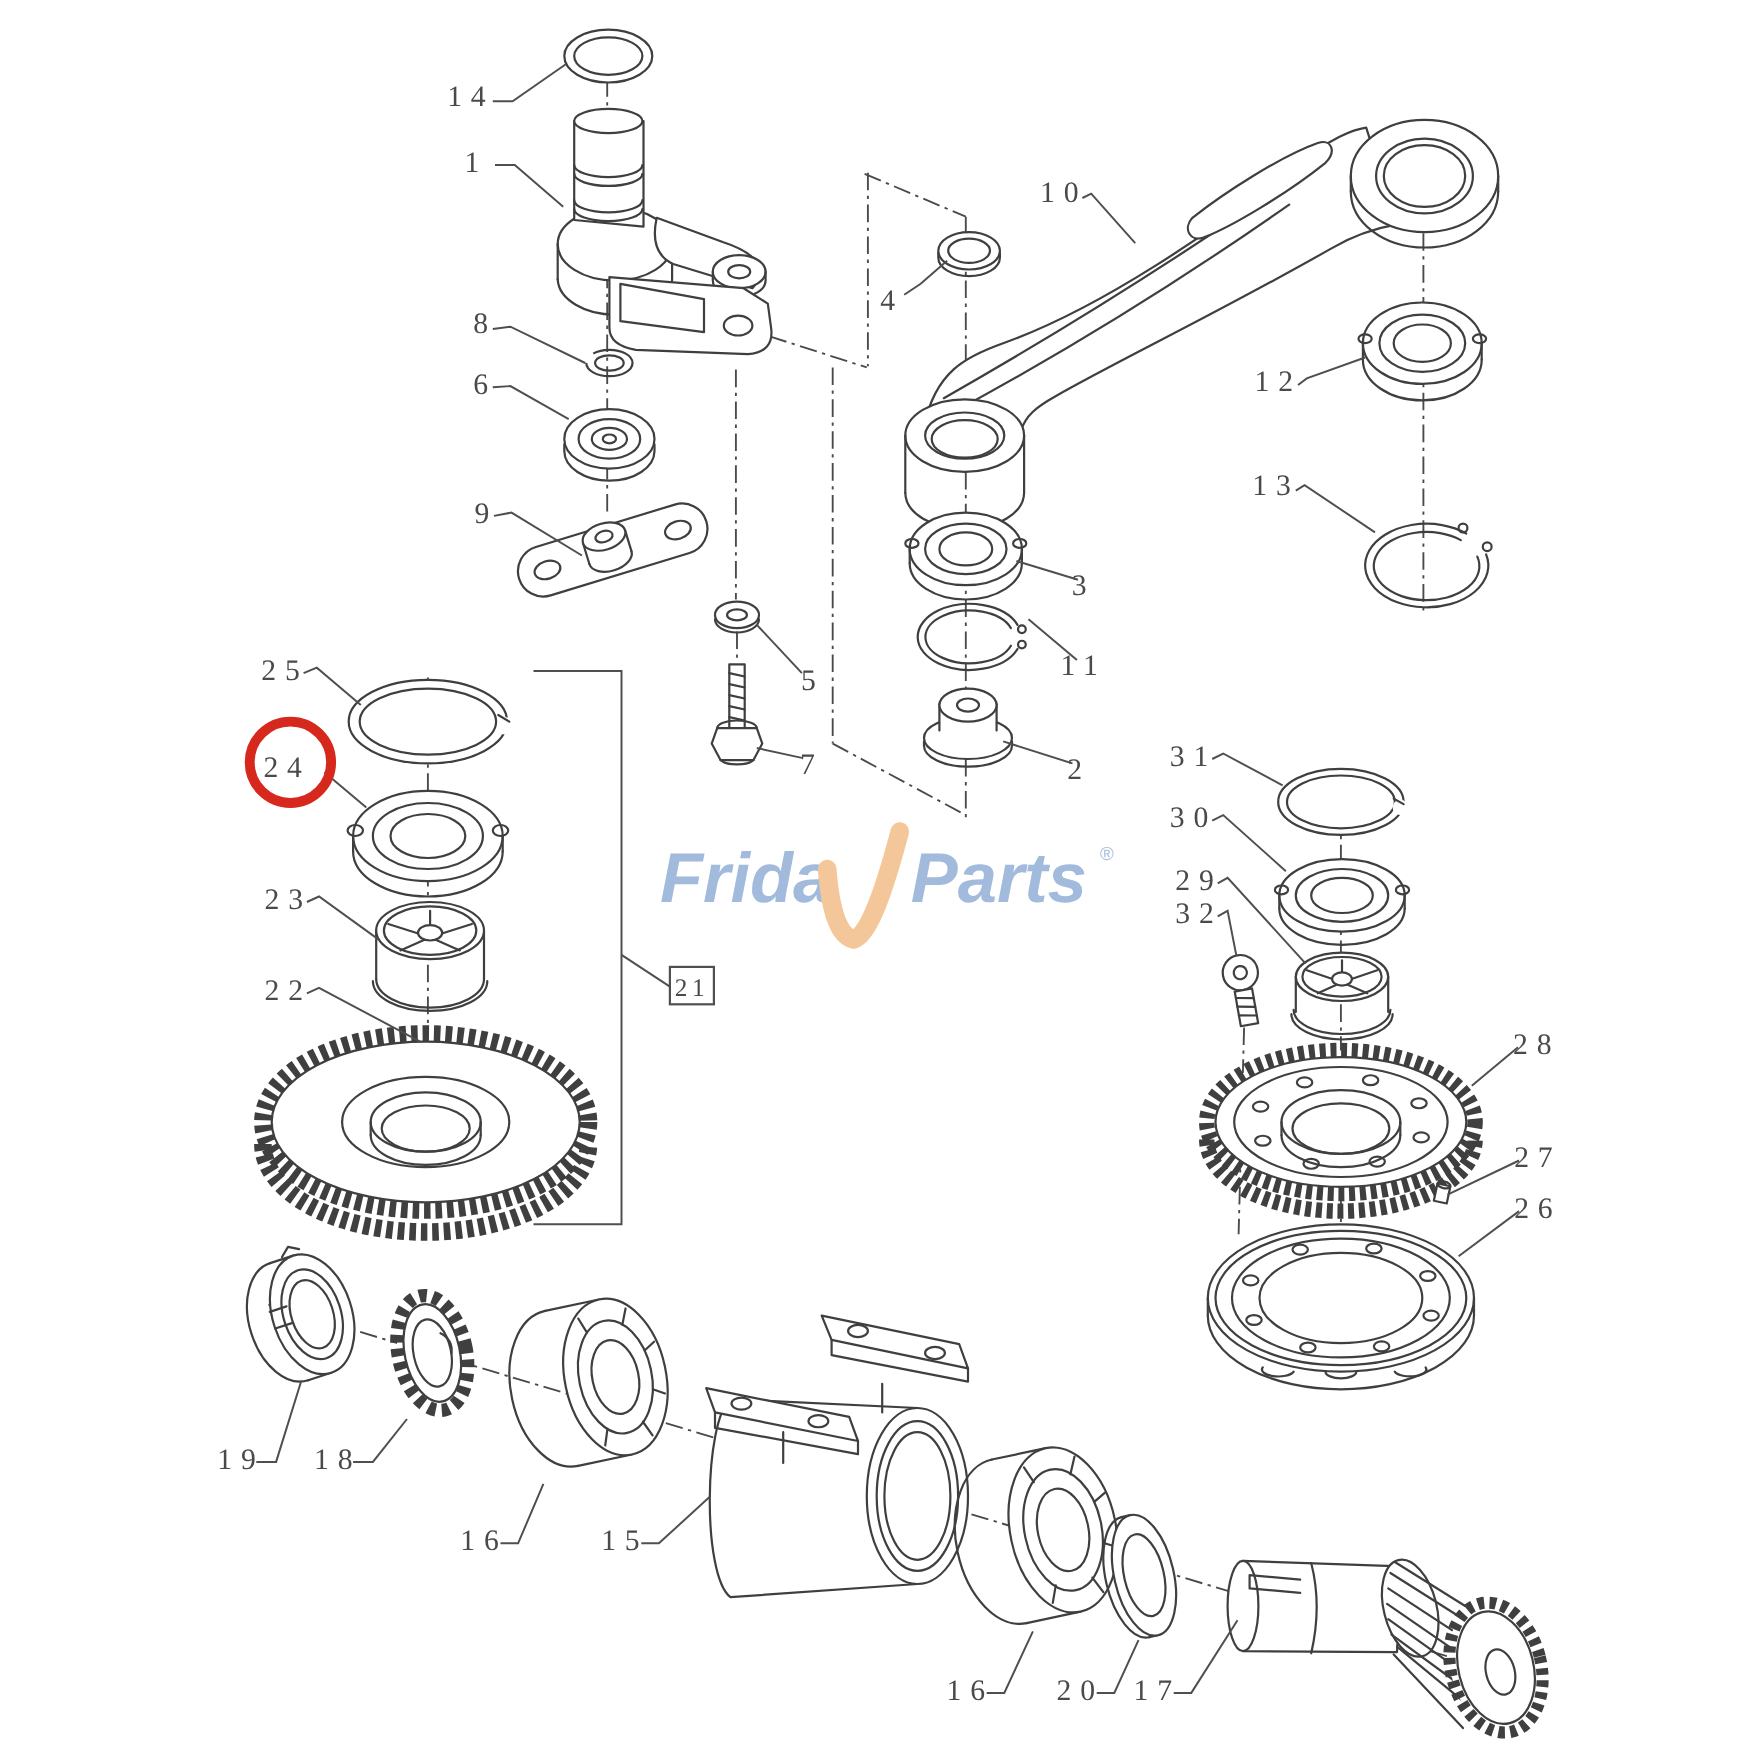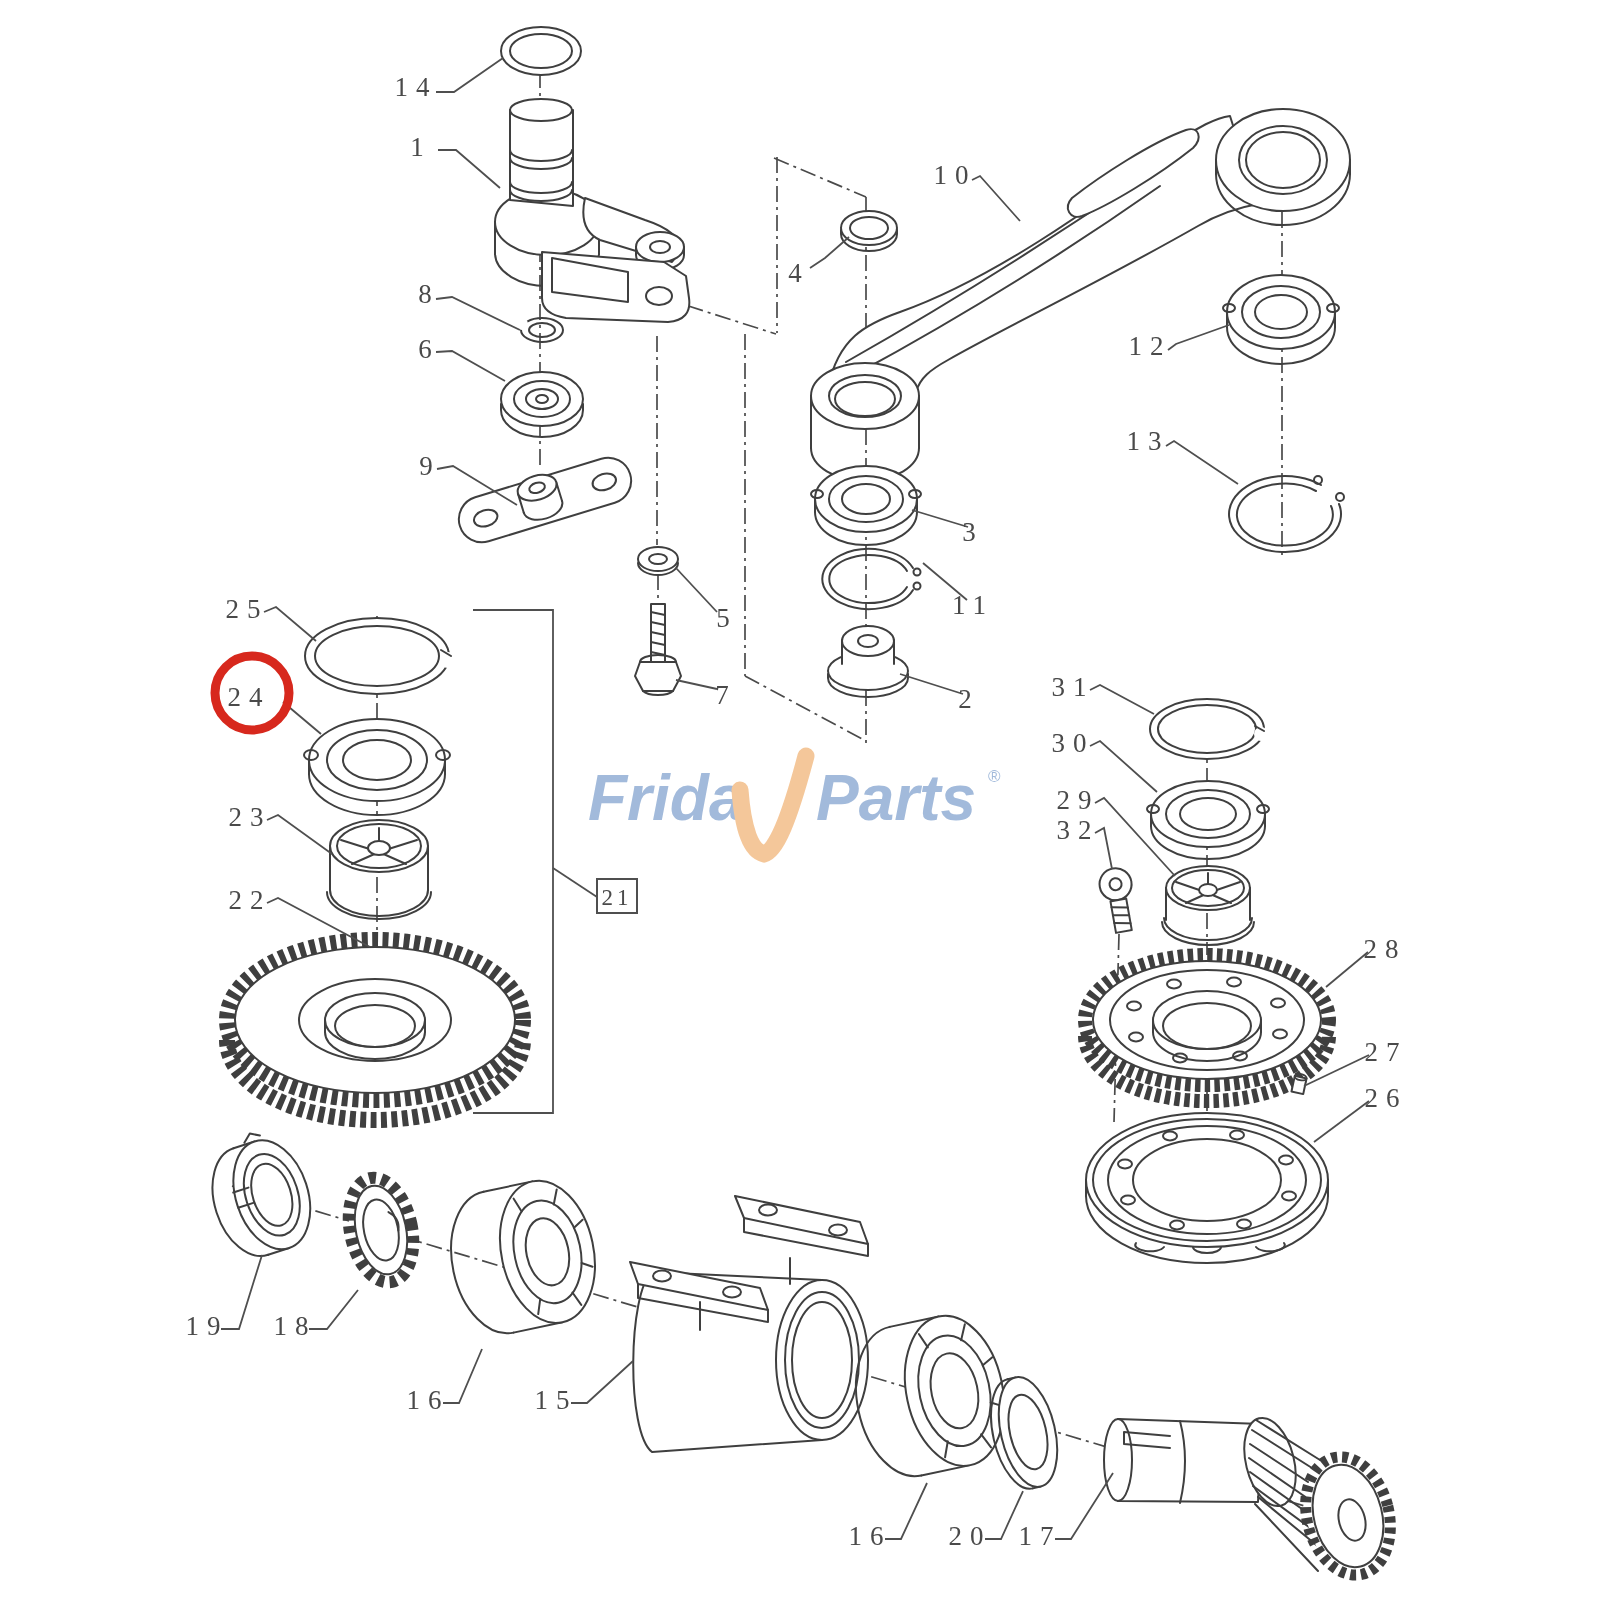--- a/index.html
+++ b/index.html
@@ -1,16 +1,16 @@
 <!DOCTYPE html>
 <html><head>
 <meta charset="utf-8">
 <style>
   html,body{margin:0;padding:0;background:#fff;}
-  .stage{position:relative;width:1532px;height:1600px;background:#fff;overflow:hidden;}
+  .stage{position:relative;width:1532px;height:1600px;background:#fff;overflow:hidden;padding-left:12px;}
   svg{display:block}
   .ln{fill:none;stroke:#3f3f3f;stroke-width:2;stroke-linecap:round;stroke-linejoin:round}
   .wh{fill:#ffffff;stroke:#3f3f3f;stroke-width:2;stroke-linejoin:round}
   .whn{fill:#ffffff;stroke:none}
   .ax{fill:none;stroke:#4a4a4a;stroke-width:1.7;stroke-dasharray:16 5 3 5}
   .ld{fill:none;stroke:#4f4f4f;stroke-width:1.8}
   .lbl{font-family:"Liberation Serif",serif;font-size:27px;letter-spacing:8px;fill:#4a4a4a;text-anchor:middle}
   .lbl-sm{font-family:"Liberation Serif",serif;font-size:23px;letter-spacing:4px;fill:#4a4a4a;text-anchor:middle}
   .teeth{fill:#fff;stroke:#3f3f3f}
   .logo-txt{font-family:"Liberation Sans",sans-serif;font-style:italic;font-weight:bold;font-size:64px}

